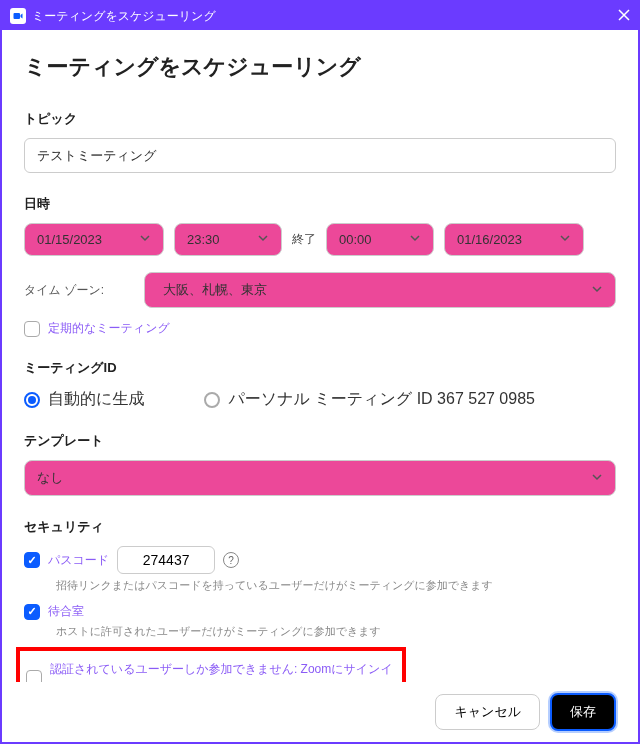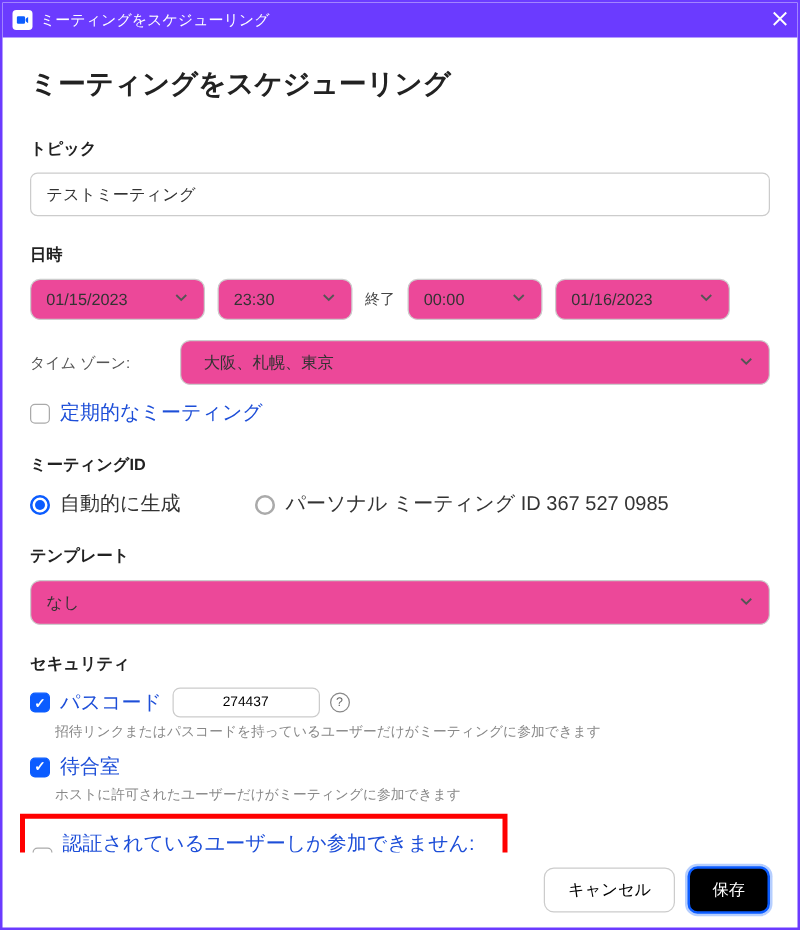--- a/index.html
+++ b/index.html
@@ -20,31 +20,31 @@
     .date-sel { width: 140px; }
     .time-sel { width: 108px; }
     .end-label { font-size: 12px; color: #444; }
     .tz-row { display: flex; align-items: center; gap: 30px; margin-top: 16px; }
     .tz-label { font-size: 12px; color: #555; width: 90px; }
     .tz-sel { flex: 1; padding-left: 18px; }
     .chk-row { display: flex; align-items: center; gap: 8px; margin-top: 12px; }
     .chk { width: 16px; height: 16px; border: 1px solid #aaa; border-radius: 4px; background: #fff; flex-shrink: 0; cursor: pointer; display: flex; align-items: center; justify-content: center; }
     .chk.checked { background: #0b5cff; border-color: #0b5cff; }
     .chk.checked::after { content: "✓"; color: #fff; font-size: 11px; font-weight: 700; }
-    .chk-label { font-size: 16px; color: #1d4ed8; }
+    .chk-label { font-size: 12px; color: #8b5cf6; }
     .radio-row { display: flex; align-items: center; gap: 60px; margin-top: 12px; }
     .radio-opt { display: flex; align-items: center; gap: 8px; cursor: pointer; }
     .radio { width: 16px; height: 16px; border: 2px solid #0b5cff; border-radius: 50%; display: flex; align-items: center; justify-content: center; }
     .radio.unchecked { border-color: #aaa; }
     .radio.checked::after { content: ""; width: 8px; height: 8px; background: #0b5cff; border-radius: 50%; }
     .radio-label { font-size: 16px; color: #333; }
     .template-sel { width: 100%; }
-    .passcode-input { width: 118px; border: 1px solid #ccc; border-radius: 6px; padding: 5px 10px; font-size: 11px; text-align: center; }
+    .passcode-input { width: 98px; border: 1px solid #ccc; border-radius: 6px; padding: 5px 10px; font-size: 14px; text-align: center; }
     .help-icon { width: 16px; height: 16px; border: 1px solid #888; border-radius: 50%; display: flex; align-items: center; justify-content: center; font-size: 10px; color: #666; cursor: pointer; }
-    .hint { font-size: 11px; color: #888; margin-left: 20px; margin-top: 4px; }
+    .hint { font-size: 11px; color: #888; margin-left: 32px; margin-top: 4px; }
     .sec-item { margin-top: 10px; }
     .highlight-box { border: 4px solid #ff0000; padding: 10px 6px 24px 6px; margin-top: 8px; margin-left: -8px; margin-right: 210px; }
     .highlight-box .chk-row { margin-top: 0; }
     .footer { height: 60px; border-top: 0; display: flex; align-items: center; justify-content: flex-end; padding: 0 22px; gap: 10px; }
     .btn { border-radius: 8px; padding: 8px 18px; font-size: 13px; cursor: pointer; border: 1px solid #ccc; background: #fff; color: #000000; }
     .btn.primary { background: #000000; border: 2px solid #0b5cff; color: #fff; font-weight: 400; box-shadow: 0 0 0 2px rgba(11,92,255,0.3); text-align: center; }
   </style>
 </head>
 <body>
 

